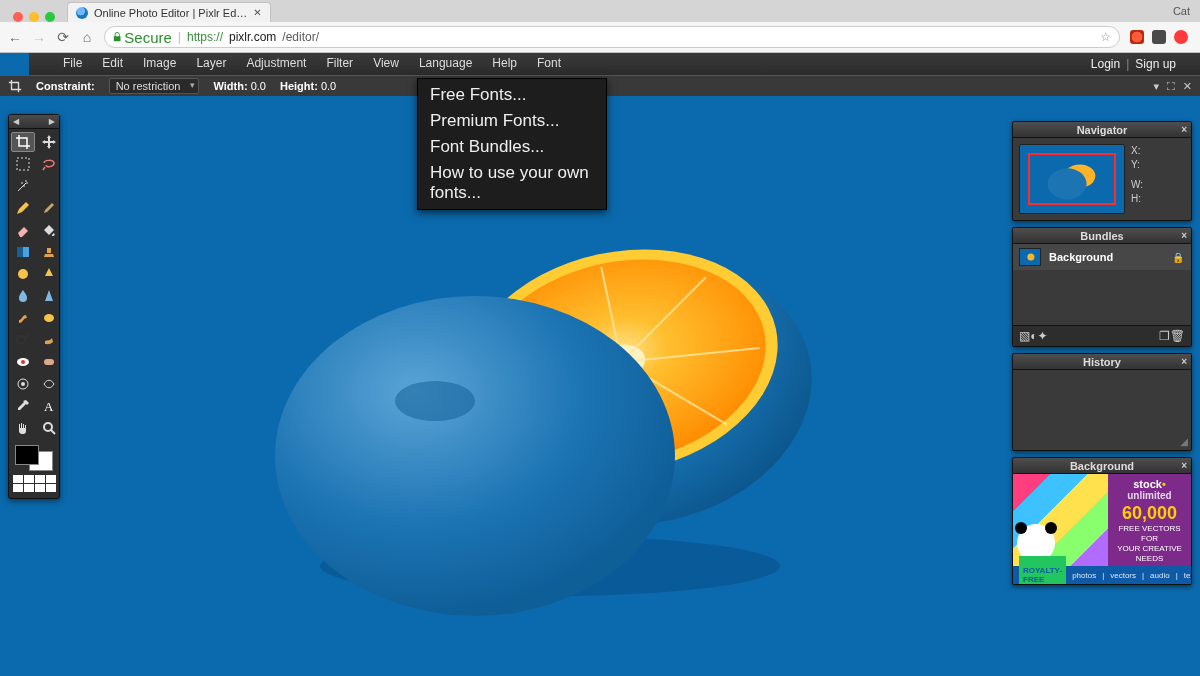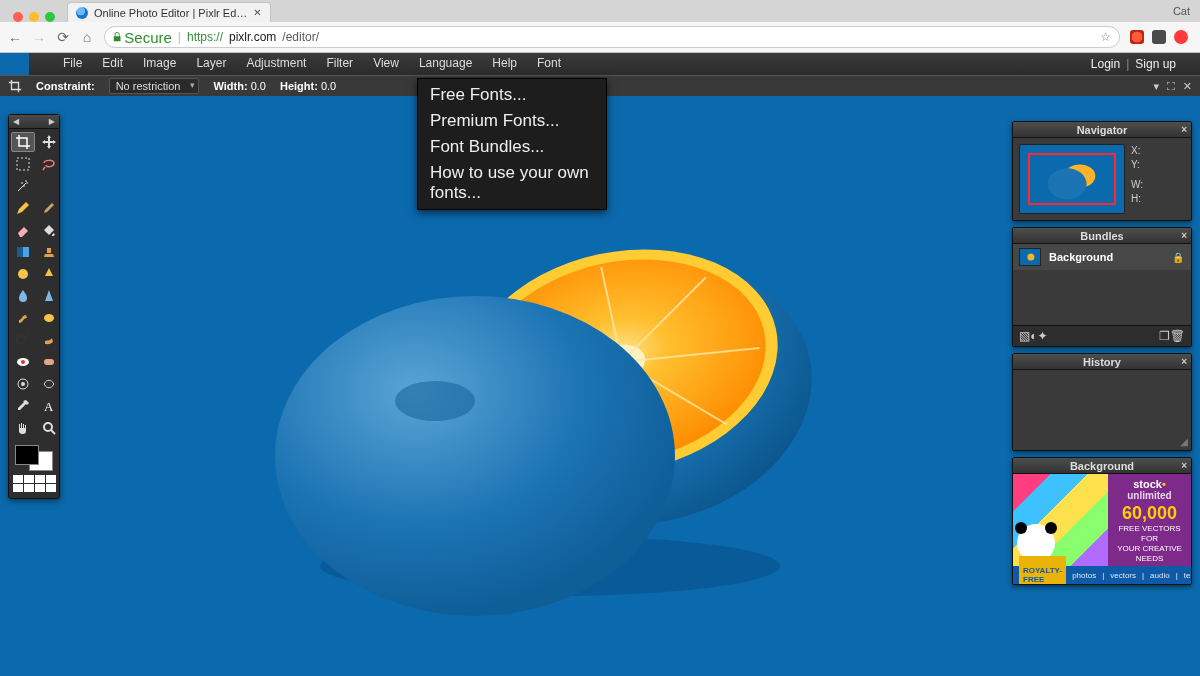--- a/index.html
+++ b/index.html
@@ -323,21 +323,21 @@
   }
   .promo-footer {
     position:absolute; left:0; right:0; bottom:0;
     height:18px;
     background:#0f5aa7;
     display:flex; align-items:center; gap:6px;
     padding:0 6px;
     font-size:8px;
     color:#dbe7f5;
   }
-  .promo-footer .tag{ background:#eab308; color:#0f5aa7; padding:10px 4px; font-weight:bold; }
+  .promo-footer .tag{ background:#22c55e; color:#0f5aa7; padding:10px 4px; font-weight:bold; }
 
   
   .font-menu {
     position:absolute;
     left:417px;
     top:78px;
     width:190px;
     background:#1d1d1d;
     border:1px solid #000;
     box-shadow:0 3px 8px rgba(0,0,0,.6);

